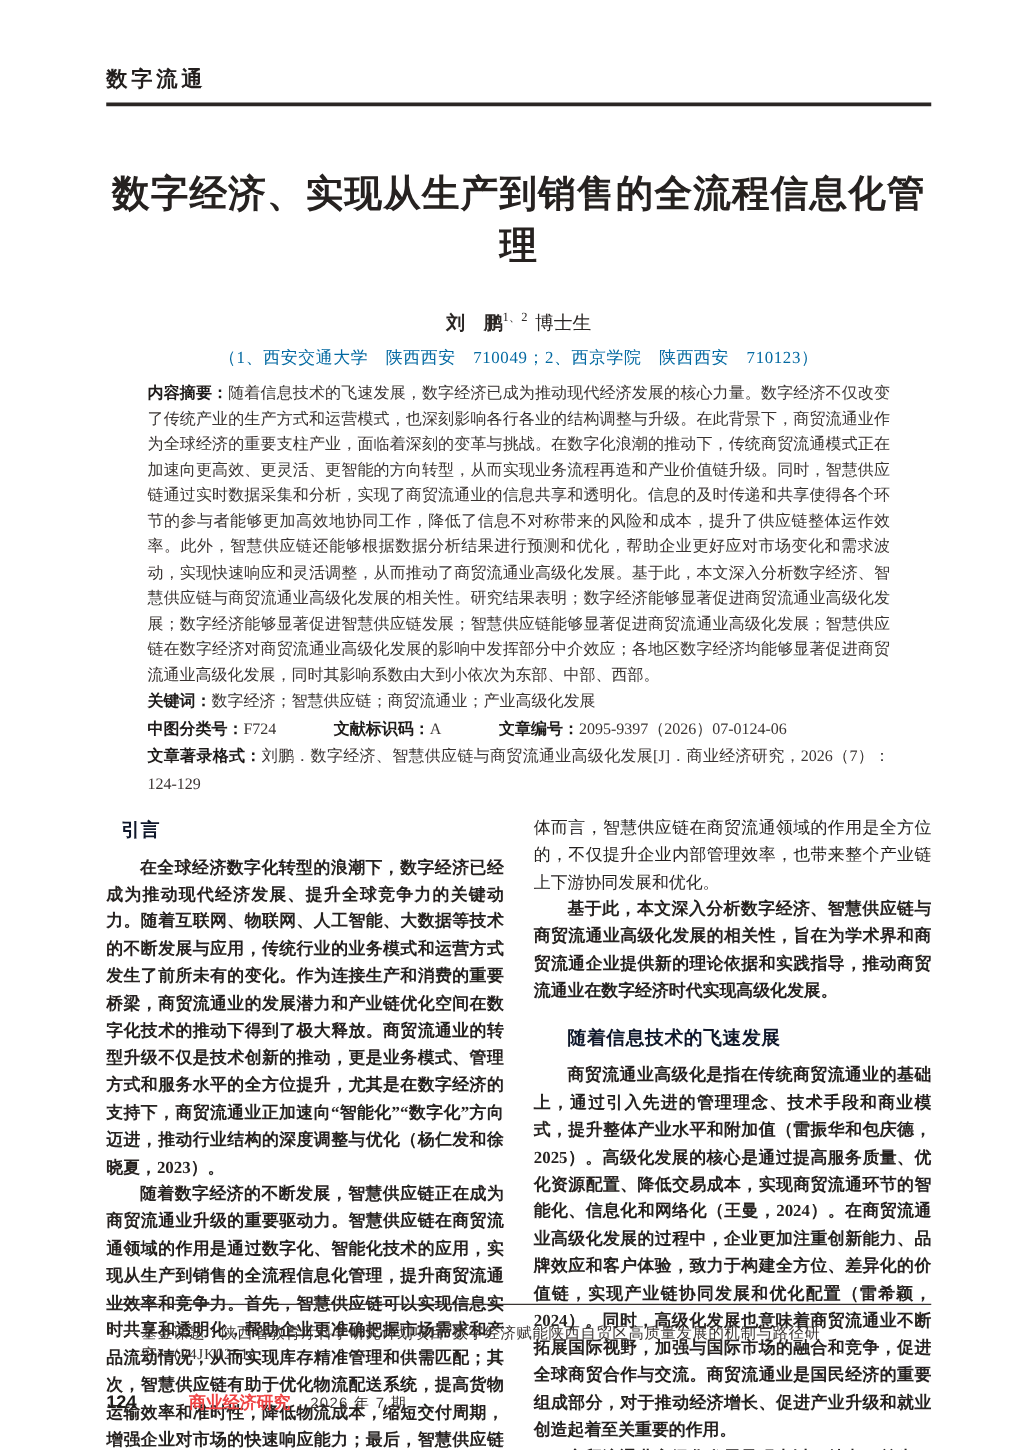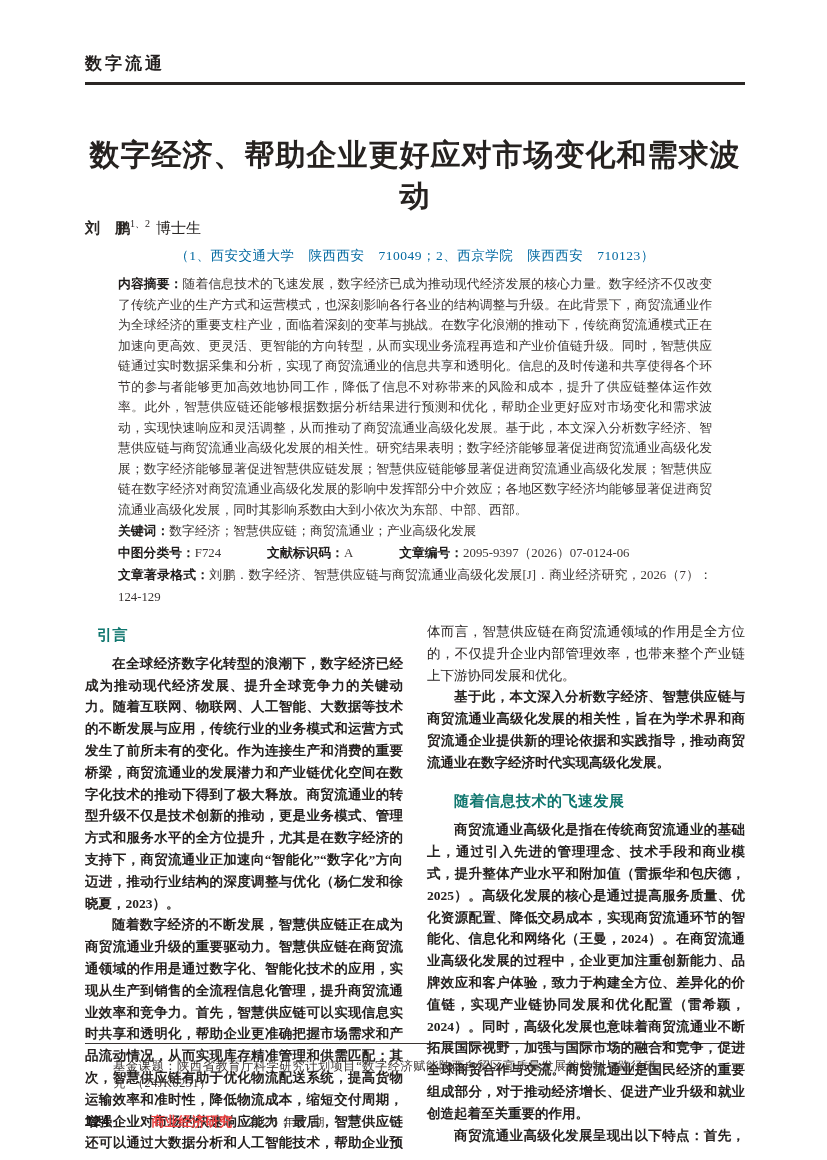--- a/index.html
+++ b/index.html
@@ -19,21 +19,21 @@
     font-family:"Liberation Sans","DejaVu Sans",sans-serif;
     font-weight:bold;font-size:17px;letter-spacing:3px;color:#231f1e;
   }
   .header-rule{margin-top:7px;border-bottom:3px solid #2a2624;}
   
   .title{
     margin:50px 0 0 0;text-align:center;
     font-size:30px;font-weight:900;letter-spacing:1px;color:#262220;
     font-family:"Liberation Serif","DejaVu Serif",serif;
   }
-  .author-line{text-align:left;font-size:15px;font-weight:bold;color:#2a2624;}
+  .author-line{margin-top:30px;text-align:center;font-size:15px;font-weight:bold;color:#2a2624;}
   .author-line sup{font-size:10px;font-weight:normal;}
   .author-role{font-weight:normal;margin-left:6px;}
   .affiliation{margin-top:9px;text-align:center;font-size:13.5px;color:#0369a1;letter-spacing:0.5px;}
   
   .abstract-block{
     margin:9px 33px 0 33px;
     font-size:12.8px;line-height:20.5px;text-align:justify;color:#3a3432;
   }
   .abstract-block p{margin:0;}
   .lbl{
@@ -50,21 +50,21 @@
     height:528px;overflow:hidden;
   }
   .col{
     width:calc(50% - 12px);
     font-size:13.5px;line-height:21.8px;text-align:justify;color:#262220;
   }
   .col p{margin:0;}
   .col p.indent{text-indent:2em;font-weight:bold;}
   .col h2{
     font-family:"Liberation Sans","DejaVu Sans",sans-serif;
-    font-size:15px;font-weight:bold;color:#0f766e;
+    font-size:15px;font-weight:bold;color:#0f172a;
     margin:3px 0 7px 0;padding-left:12px;letter-spacing:0.5px;
   }
   .col-right h2{margin-top:16px;margin-bottom:8px;padding-left:27px;}
   
   .footnote{
     position:absolute;left:85px;right:82px;top:1043px;
     border-top:1.5px solid #3a3432;
     padding-top:14px;
     font-size:12.3px;color:#3a3432;letter-spacing:0.5px;
   }
@@ -81,21 +81,21 @@
 </style>
 </head>
 <body>
 
 <div class="page">
   <div class="inner">
 
     <div class="col-header">数字流通</div>
     <div class="header-rule"></div>
 
-    <h1 class="title">数字经济、帮助企业更好应对市场变化和需求波动</h1>
+    <h1 class="title">数字经济、实现从生产到销售的全流程信息化管理</h1>
 
     <div class="author-line">
       <span>刘　鹏</span><sup>1、2</sup><span class="author-role">博士生</span>
     </div>
 
     <div class="affiliation">（1、西安交通大学　陕西西安　710049；2、西京学院　陕西西安　710123）</div>
 
     <div class="abstract-block">
       <p><span class="lbl">内容摘要：</span><span>随着信息技术的飞速发展，数字经济已成为推动现代经济发展的核心力量。数字经济不仅改变了传统产业的生产方式和运营模式，也深刻影响各行各业的结构调整与升级。在此背景下，商贸流通业作为全球经济的重要支柱产业，面临着深刻的变革与挑战。在数字化浪潮的推动下，传统商贸流通模式正在加速向更高效、更灵活、更智能的方向转型，从而实现业务流程再造和产业价值链升级。同时，智慧供应链通过实时数据采集和分析，实现了商贸流通业的信息共享和透明化。信息的及时传递和共享使得各个环节的参与者能够更加高效地协同工作，降低了信息不对称带来的风险和成本，提升了供应链整体运作效率。此外，智慧供应链还能够根据数据分析结果进行预测和优化，帮助企业更好应对市场变化和需求波动，实现快速响应和灵活调整，从而推动了商贸流通业高级化发展。基于此，本文深入分析数字经济、智慧供应链与商贸流通业高级化发展的相关性。研究结果表明；数字经济能够显著促进商贸流通业高级化发展；数字经济能够显著促进智慧供应链发展；智慧供应链能够显著促进商贸流通业高级化发展；智慧供应链在数字经济对商贸流通业高级化发展的影响中发挥部分中介效应；各地区数字经济均能够显著促进商贸流通业高级化发展，同时其影响系数由大到小依次为东部、中部、西部。</span></p>
       <p class="kw"><span class="lbl">关键词：</span><span>数字经济；智慧供应链；商贸流通业；产业高级化发展</span></p>

